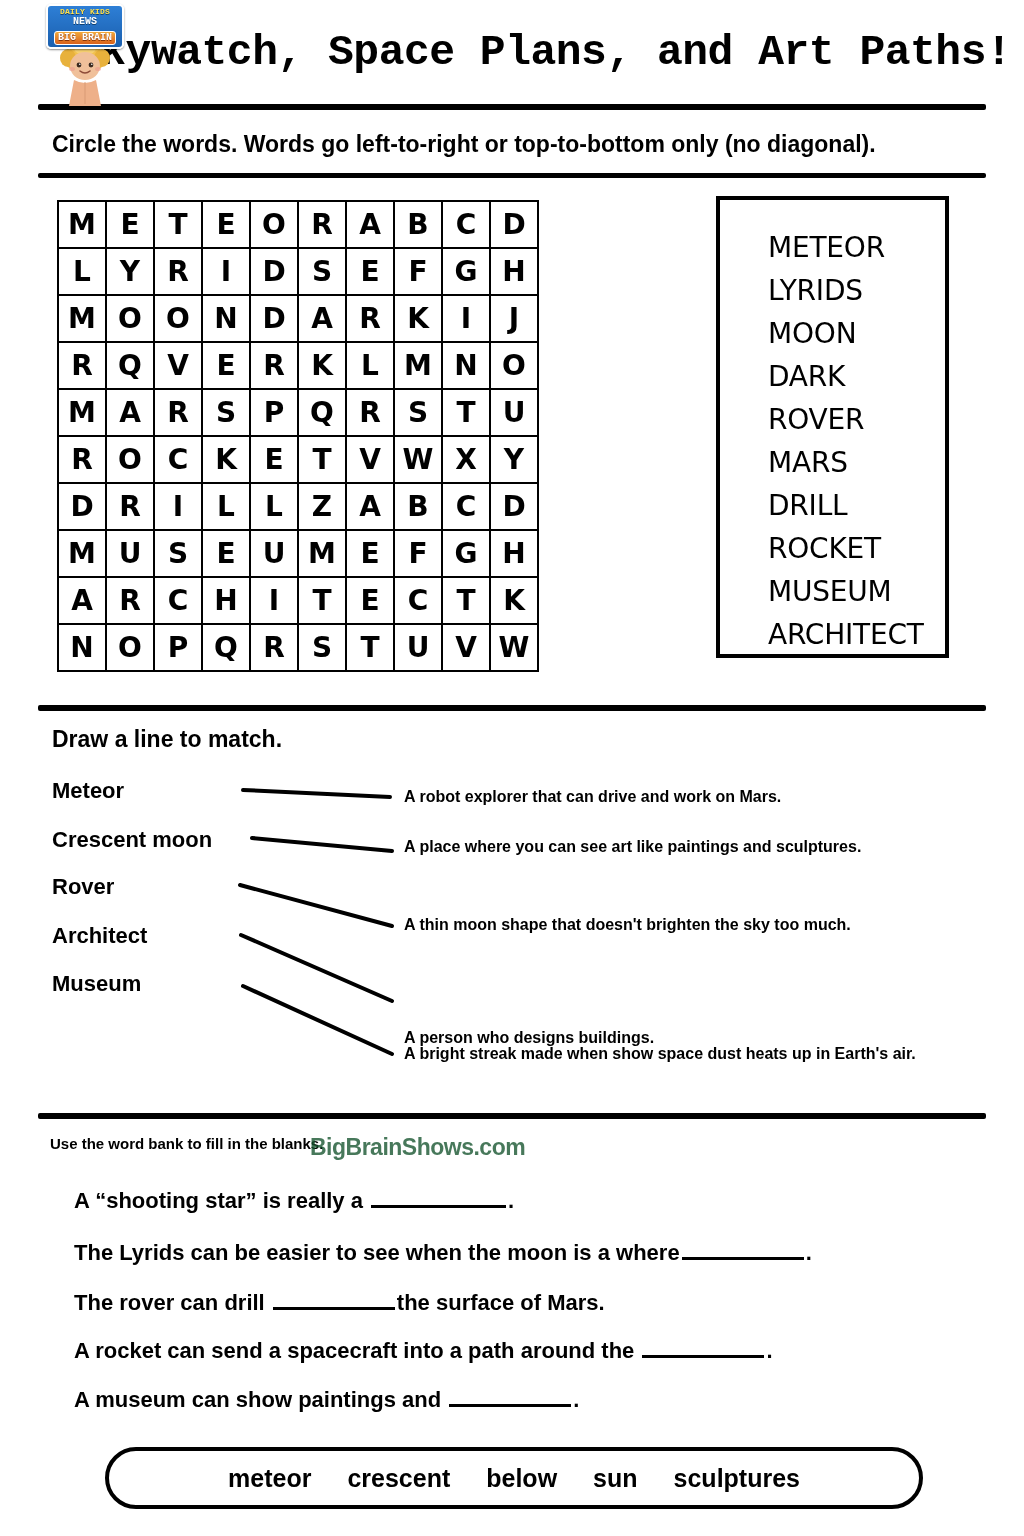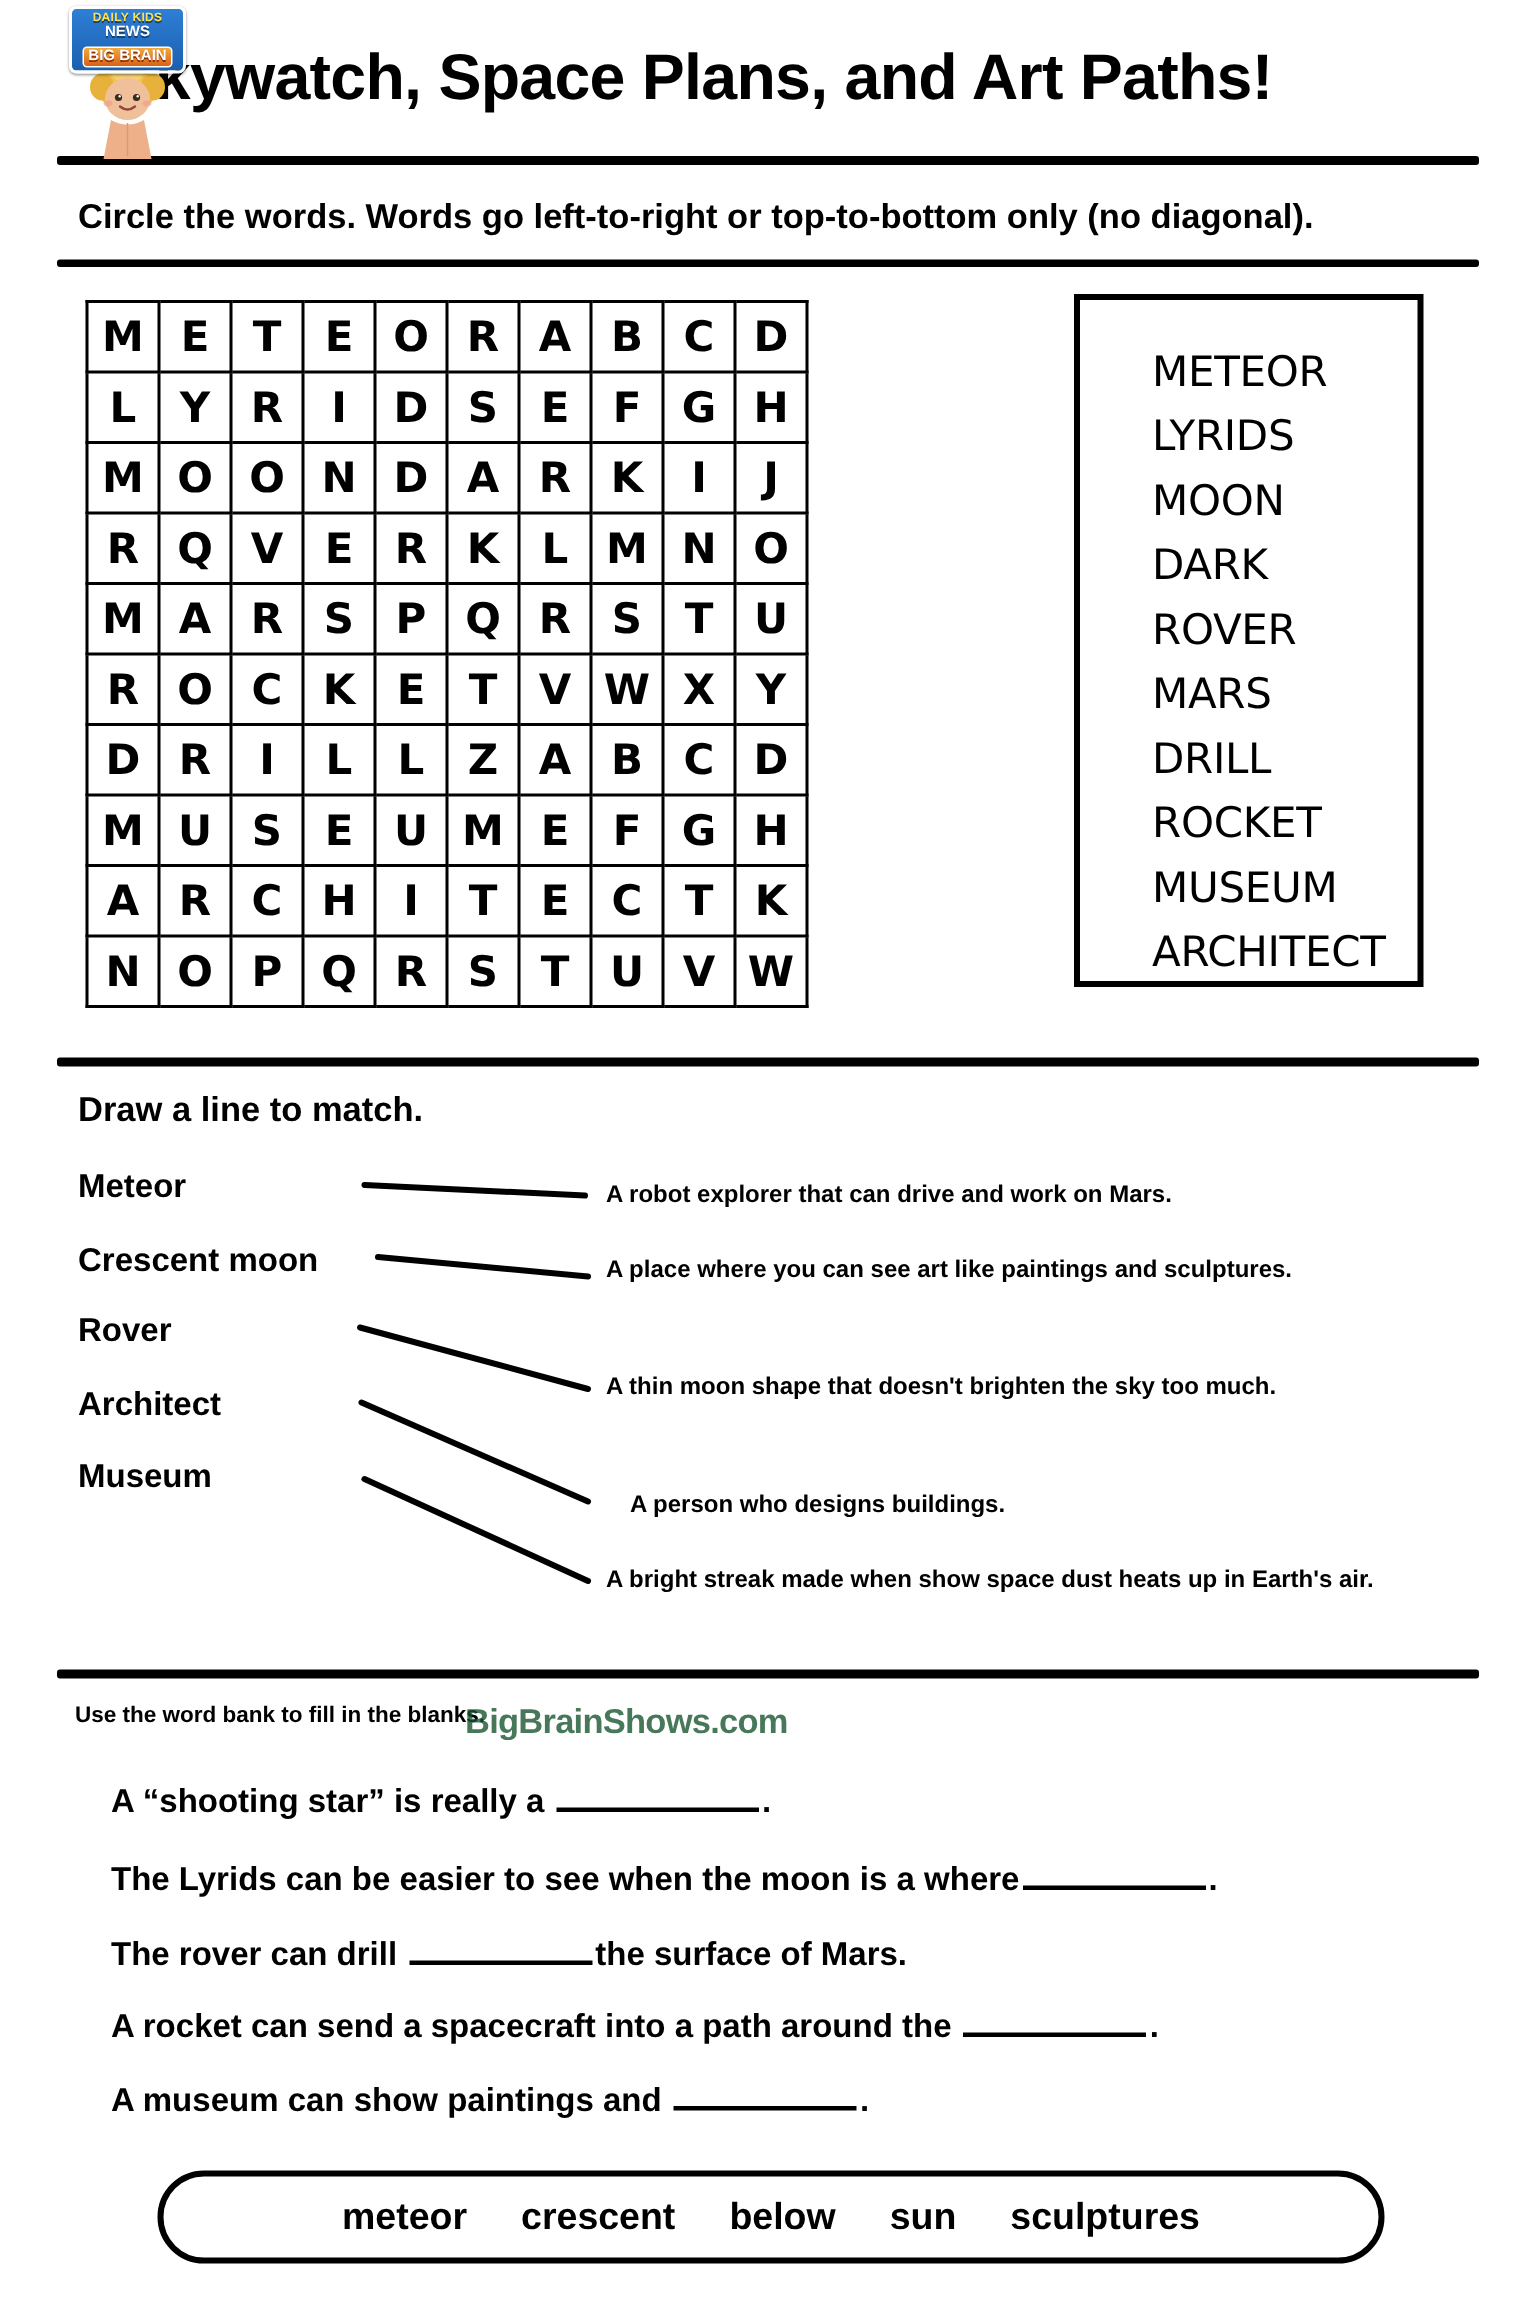--- a/index.html
+++ b/index.html
@@ -12,21 +12,21 @@
     position: relative;
     font-family: "Liberation Sans", sans-serif;
     color: #000;
     overflow: hidden;
   }
 
   
   .header {
     position: absolute;
     left: 0; top: 0;
-    width: 836px; height: 100px;
+    width: 836px; height: 100px; font-family: Liberation Mono, monospace;
   }
   .logo {
     position: absolute;
     left: 32px; top: 2px;
     width: 104px; height: 104px;
   }
   .logo-badge {
     position: absolute;
     left: 14px; top: 2px;
     width: 78px;
@@ -410,21 +410,21 @@
 
 <div class="match-left" style="top:778px;">Meteor</div>
 <div class="match-left" style="top:827px;">Crescent moon</div>
 <div class="match-left" style="top:874px;">Rover</div>
 <div class="match-left" style="top:923px;">Architect</div>
 <div class="match-left" style="top:971px;">Museum</div>
 
 <div class="match-right" style="top:783px;">A robot explorer that can drive and work on Mars.</div>
 <div class="match-right" style="top:833px;">A place where you can see art like paintings and sculptures.</div>
 <div class="match-right" style="top:911px;">A thin moon shape that doesn't brighten the sky too much.</div>
-<div class="match-right" style="top:990px;margin-left:16px;">A person who designs buildings.</div>
+<div class="match-right" style="top:1024px;">A person who designs buildings.</div>
 <div class="match-right" style="top:1040px;">A bright streak made when show space dust heats up in Earth's air.</div>
 
 <svg class="match-lines">
   <g stroke="#000" stroke-width="4" stroke-linecap="round">
     <line x1="243" y1="790" x2="390" y2="797"></line>
     <line x1="252" y1="838" x2="392" y2="851"></line>
     <line x1="240" y1="885" x2="392" y2="926"></line>
     <line x1="241" y1="935" x2="392" y2="1001"></line>
     <line x1="243" y1="986" x2="392" y2="1054"></line>
   </g>

